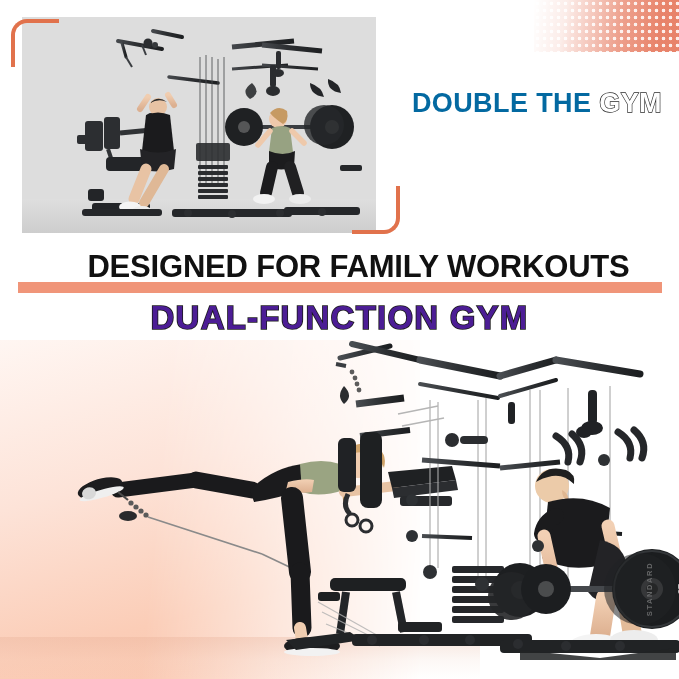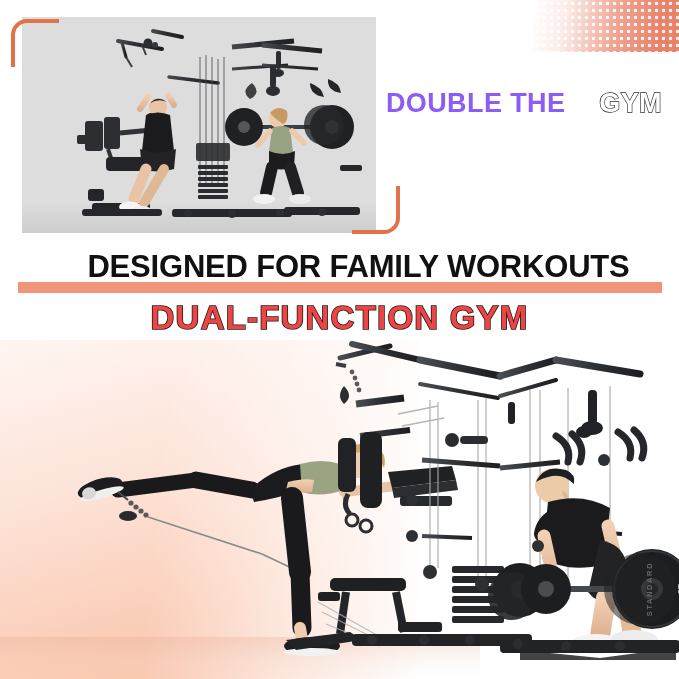--- a/index.html
+++ b/index.html
@@ -80,26 +80,25 @@
     text-align: right;
   }
   .double-line {
     font-size: 27px;
     font-weight: 800;
     letter-spacing: 0.4px;
     line-height: 31px;
     white-space: nowrap;
     color: #0d0d0d;
   }
-  .solid-word { color: #8b5cf6; }
+  .solid-word { color: #0369a1; }
   .hollow-word {
     color: #ffffff;
     -webkit-text-stroke: 1.3px #2b2b2b;
     paint-order: stroke fill;
-    margin-left: 26px;
   }
   .hollow-word.light {
     -webkit-text-stroke: 1.2px #9a9a9a;
   }
 
   
   .main-headline-wrap {
     position: absolute;
     left: 0;
     top: 249px;
@@ -131,21 +130,21 @@
   
   .sub-headline {
     position: absolute;
     left: 0;
     top: 299px;
     width: 679px;
     text-align: center;
     font-size: 33px;
     font-weight: 800;
     letter-spacing: 1.2px;
-    color: #ef4444;
+    color: #4c1d95;
     -webkit-text-stroke: 1.6px #1a1a1a;
     paint-order: stroke fill;
     white-space: nowrap;
   }
 
   
   .bottom-scene {
     position: absolute;
     left: 0;
     top: 340px;

